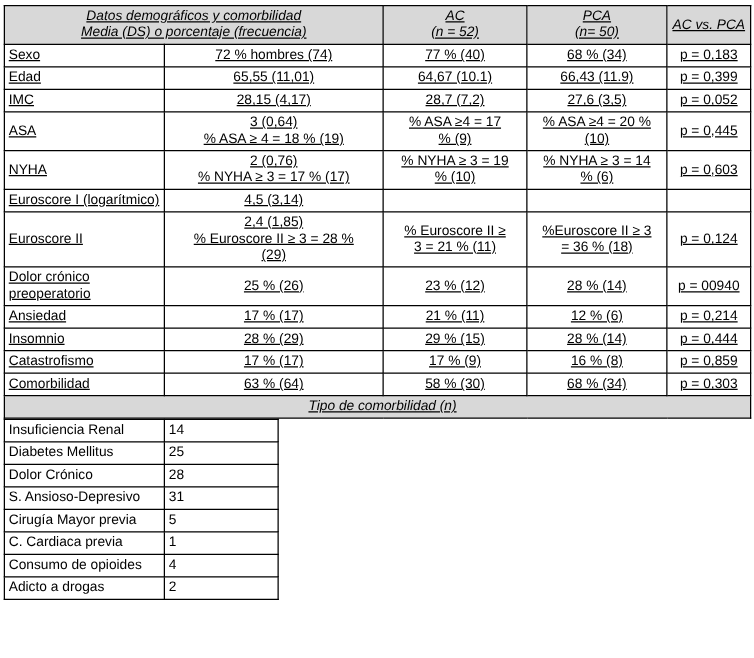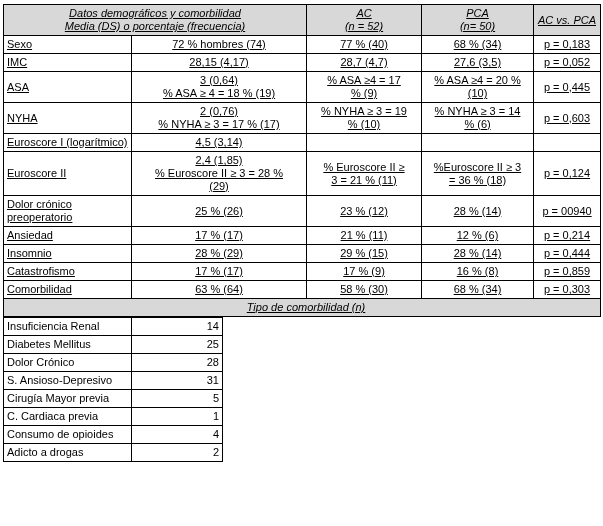--- a/index.html
+++ b/index.html
@@ -43,21 +43,21 @@
   }
   td { text-align: center; vertical-align: middle; color: #000; }
   td.label { text-align: left; }
   tr.section-row td {
     background: #d8d8d8;
     font-style: italic;
     text-align: center;
     padding-left: 11px;
   }
   .como-table { width: 219px; }
-  .como-table td.n { text-align: right; }
+  .como-table td.n { text-align: left; }
 </style>
 </head>
 <body>
 
 <div class="page">
 
 
   <table class="main-table">
     <colgroup>
       <col style="width:128px">
@@ -79,23 +79,30 @@
     </thead>
     <tbody id="main-body">
         <tr>
           <td class="label">Sexo</td>
           <td class="val">72 % hombres (74)</td>
           <td class="val">77 % (40)</td>
           <td class="val">68 % (34)</td>
           <td class="pval">p = 0,183</td>
         </tr>
         <tr>
+          <td class="label">Edad</td>
+          <td class="val">65,55 (11,01)</td>
+          <td class="val">64,67 (10.1)</td>
+          <td class="val">66,43 (11.9)</td>
+          <td class="pval">p = 0,399</td>
+        </tr>
+        <tr>
           <td class="label">IMC</td>
           <td class="val">28,15 (4,17)</td>
-          <td class="val">28,7 (4,7)</td>
+          <td class="val">28,7 (7,2)</td>
           <td class="val">27,6 (3,5)</td>
           <td class="pval">p = 0,052</td>
         </tr>
         <tr>
           <td class="label">ASA</td>
           <td class="val">3 (0,64)
 % ASA ≥ 4 = 18 % (19)</td>
           <td class="val">% ASA ≥4 = 17
 % (9)</td>
           <td class="val">% ASA ≥4 = 20 %

